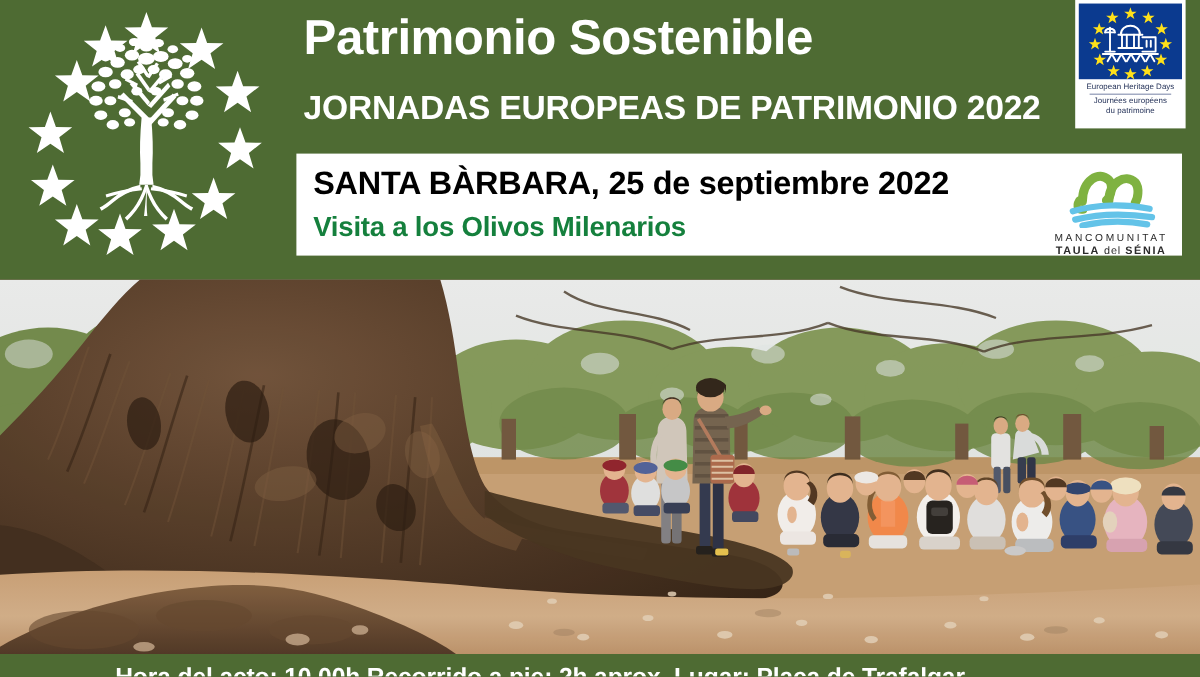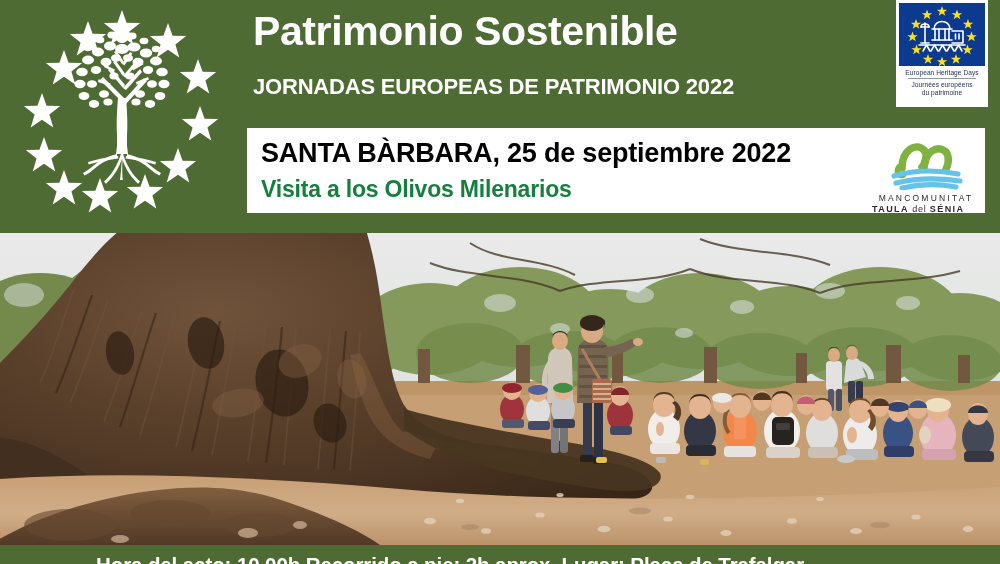--- a/index.html
+++ b/index.html
@@ -32,21 +32,21 @@
 
   
   #title-main {
     position: absolute; left: 253px; top: 9px;
     font-size: 41px; font-weight: bold; color: #ffffff;
     letter-spacing: -0.4px; line-height: 1.1;
     white-space: nowrap;
   }
   #title-sub {
     position: absolute; left: 253px; top: 74px;
-    font-size: 22px; font-weight: bold; color: #ffffff;
+    font-size: 28px; font-weight: bold; color: #ffffff;
     letter-spacing: -0.2px; white-space: nowrap;
   }
 
   
   #info-box {
     position: absolute; left: 247px; top: 128px;
     width: 738px; height: 85px;
     background: #ffffff;
   }
   #info-place {
@@ -64,21 +64,21 @@
   #logo-manco {
     position: absolute; left: 625px; top: 6px;
     width: 108px; height: 74px;
   }
   #logo-manco svg { display:block; width: 108px; height: 56px; }
   #manco-line1 {
     text-align: center; font-size: 8.5px; font-weight: normal;
     letter-spacing: 2.2px; color: #2b2b2b; margin-top: 3px;
   }
   #manco-line2 {
-    text-align: left; font-size: 9px; color: #2b2b2b;
+    text-align: center; font-size: 9px; color: #2b2b2b;
     letter-spacing: 0.8px; margin-top: 1px;
   }
   #manco-line2 b { font-weight: bold; letter-spacing: 1.4px; }
   #manco-line2 i { font-style: normal; font-weight: normal; }
 
   
   #logo-ehd {
     position: absolute; left: 896px; top: 0px;
     width: 92px; height: 107px;
     background: #ffffff;

